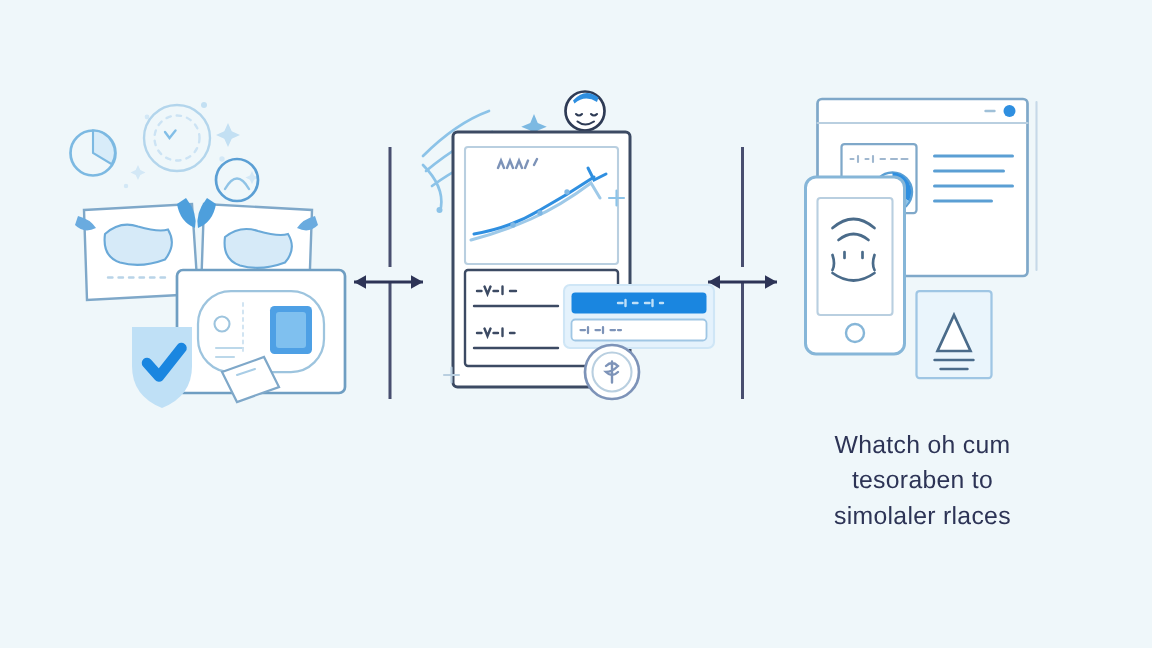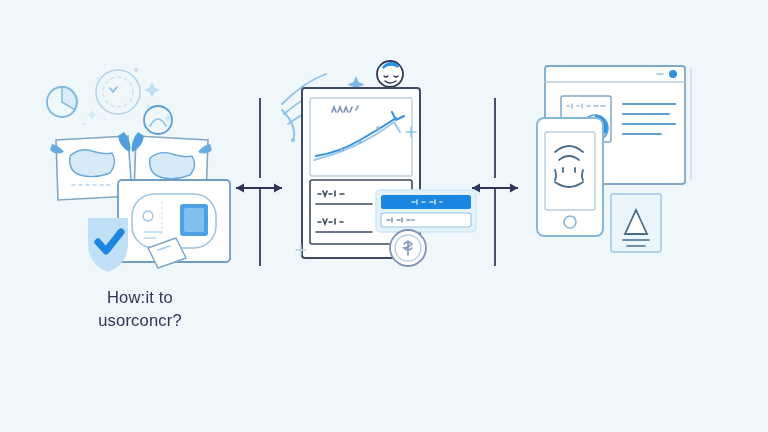--- a/index.html
+++ b/index.html
@@ -117,22 +117,20 @@
 
           <g>
             <path d="M48 166 h40 v26 q0 20 -20 28 q-20 -8 -20 -28z" fill="#bfe0f6" stroke="none"></path>
             <path d="M58 190 l8 9 15 -19" stroke="#1a86e0" stroke-width="7" stroke-linecap="round" stroke-linejoin="round" fill="none"></path>
           </g>
         </g>
       </svg>
     </div>
   </div>
 
-  <div class="caption" id="caption-1">How:it to
-usorconcr?</div>
 
   <div class="divider" id="divider-left">
     <i class="div-top"></i>
     <i style="height:10px;background:transparent"></i>
     <i class="div-bot"></i>
   </div>
   <div class="arrow" id="arrow-left">
     <svg viewBox="0 0 62 16" preserveAspectRatio="none">
       <line x1="8" y1="8" x2="54" y2="8" stroke="#2d3456" stroke-width="2"></line>
       <path d="M8 8 L16 3.5 L16 12.5 Z" fill="#2d3456"></path>
@@ -284,14 +282,17 @@
           <g>
             <rect x="96" y="142" width="50" height="58" rx="2" fill="#eaf5fc" stroke="#9fc6e4" stroke-width="1.5"></rect>
             <path d="M121 158 L132 182 L110 182 Z" fill="#ffffff" stroke="#4a6b8a" stroke-width="1.8"></path>
             <path d="M108 188 h26 M112 194 h18" stroke="#4a6b8a" stroke-width="1.6"></path>
           </g>
         </g>
       </svg>
     </div>
   </div>
 
+  <div class="caption" id="caption-3">Whatch oh cum
+tesoraben to
+simolaler rlaces</div>
 
 </div>
 
 </body></html>

